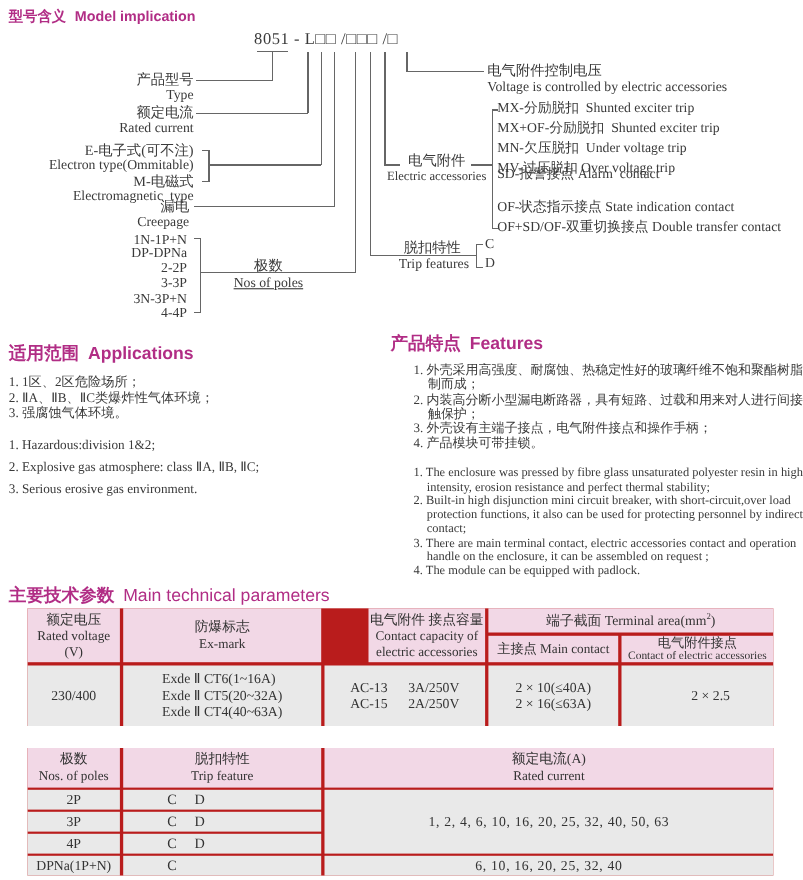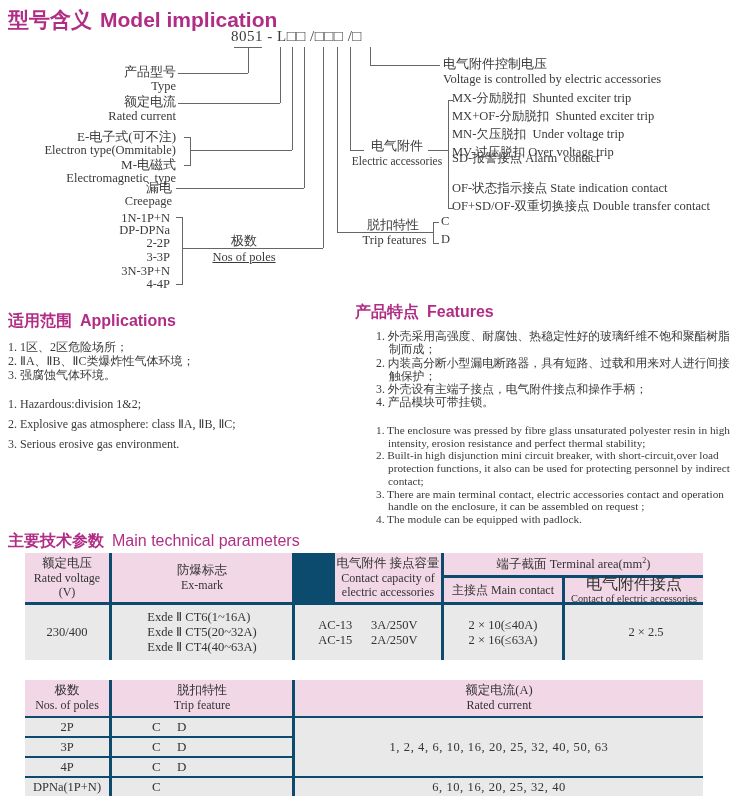--- a/index.html
+++ b/index.html
@@ -1,38 +1,38 @@
 <!DOCTYPE html>
 <html><head>
 <meta charset="utf-8">
 <style>
   html,body{margin:0;padding:0;background:#fff;}
   .page{position:relative;width:730px;height:800px;background:#fff;overflow:hidden;
         font-family:"Liberation Serif",serif;color:#3a3a3a;}
   
   .h1,.h2{position:absolute;font-family:"Liberation Sans",sans-serif;font-weight:bold;
           color:#b12d85;white-space:nowrap;}
-  .h1{font-size:21px;}
+  .h1{font-size:13px;}
   .h2{font-size:16px;}
   .h2 .en-norm{font-weight:normal;text-align:center;}
   .hsp{display:inline-block;width:8px;}
   
   .dg{position:absolute;font-size:13px;line-height:1.05;color:#3a3a3a;white-space:pre;}
   .dg.en{font-size:12.5px;}
   .rt{left:0;text-align:right;}
   .ctr{text-align:center;}
   svg.lines{position:absolute;left:0;top:0;}
   
   .apps-zh div{font-size:12px;line-height:14px;white-space:nowrap;}
   .apps-en div{font-size:12px;line-height:20px;white-space:nowrap;}
   .feat{position:absolute;left:376px;width:366px;}
   .feat-zh div{font-size:11.8px;line-height:13.3px;padding-left:13px;text-indent:-13px;}
   .feat-en div{font-size:11.3px;line-height:12.7px;padding-left:12px;text-indent:-12px;}
   
-  .grid{position:absolute;background:#0c4a6e;display:grid;}
+  .grid{position:absolute;background:#b91c1c;display:grid;}
   .cell{display:flex;flex-direction:column;align-items:center;justify-content:center;
         text-align:center;font-size:12.5px;line-height:1.2;color:#333;}
   .th{background:#f2d8e6;}
   .td{background:#e9e9e9;}
   .en-s{font-size:12px;}
   .en-xs{font-size:10.4px;}
   .pre{white-space:pre;display:inline-block;text-align:left;}
   .t1{left:25px;top:553px;width:678px;grid-template-columns:84px 180px 146px 118px 138px;
       grid-template-rows:22px 24px 55px;gap:3px;}
   .t2{left:25px;top:680px;width:678px;grid-template-columns:84px 180px 408px;
@@ -151,21 +151,21 @@
     <div class="cell th" style="grid-column:3;grid-row:1/3;margin-left:40px;">
       <div>电气附件 接点容量</div>
       <div class="en-s">Contact capacity of</div>
       <div class="en-s">electric accessories</div>
     </div>
     <div class="cell th" style="grid-column:4/6;grid-row:1;">
       <div><span>端子截面  Terminal area(mm</span><sup class="mm">2</sup><span>)</span></div>
     </div>
     <div class="cell th" style="grid-column:4;grid-row:2;font-size:12px;">主接点  Main contact</div>
     <div class="cell th" style="grid-column:5;grid-row:2;">
-      <div style="font-size:16px;">电气附件接点</div>
+      <div style="font-size:12px;">电气附件接点</div>
       <div class="en-xs">Contact  of electric accessories</div>
     </div>
     <div class="cell td" style="grid-column:1;grid-row:3;">230/400</div>
     <div class="cell td" style="grid-column:2;grid-row:3;">
       <span class="pre">Exde Ⅱ CT6(1~16A)
 Exde Ⅱ CT5(20~32A)
 Exde Ⅱ CT4(40~63A)</span>
     </div>
     <div class="cell td" style="grid-column:3;grid-row:3;">
       <span class="pre">AC-13      3A/250V

